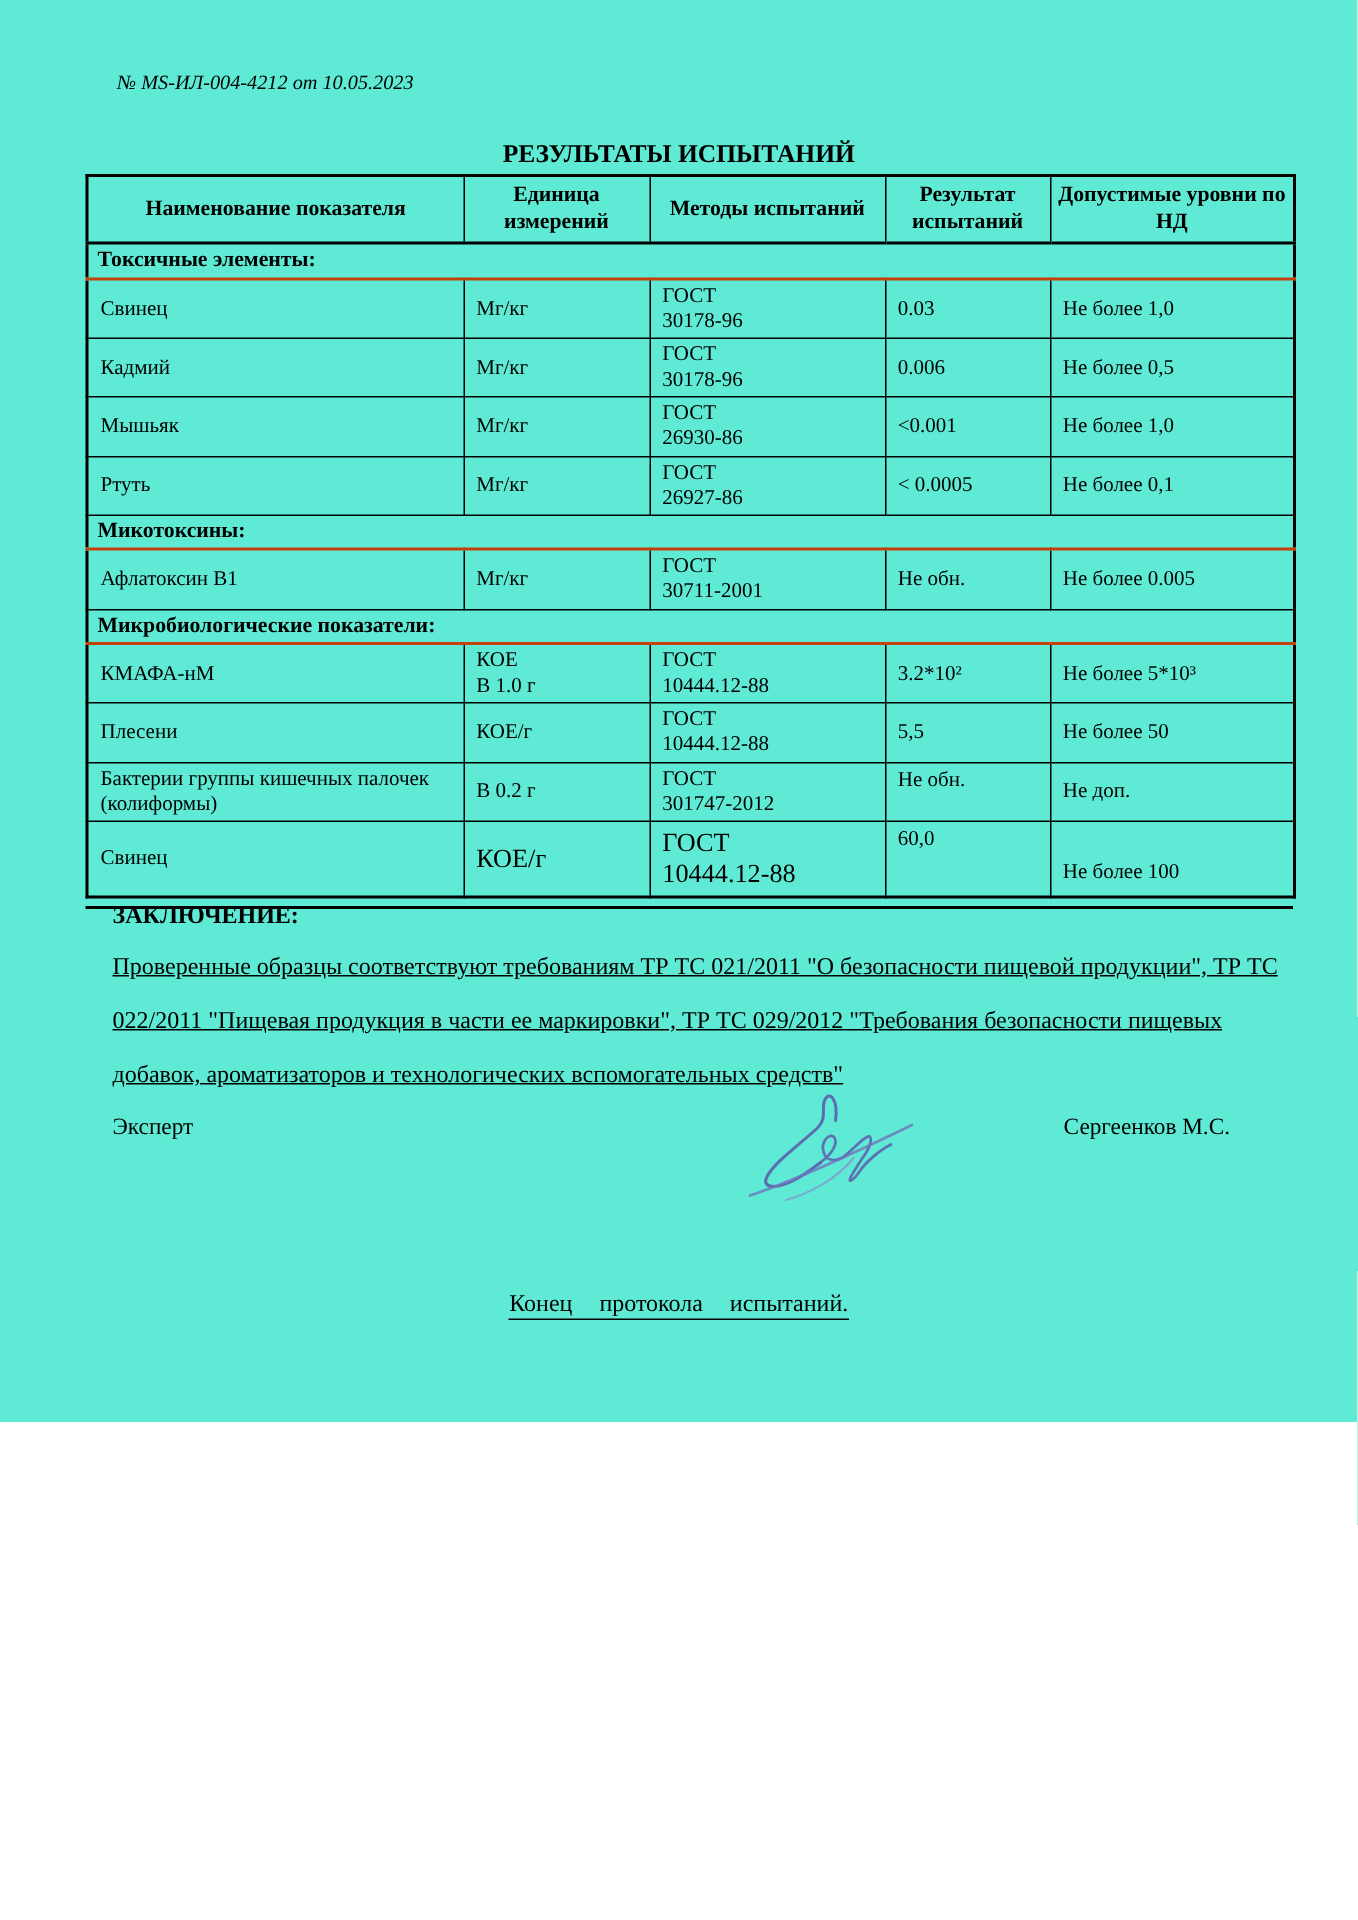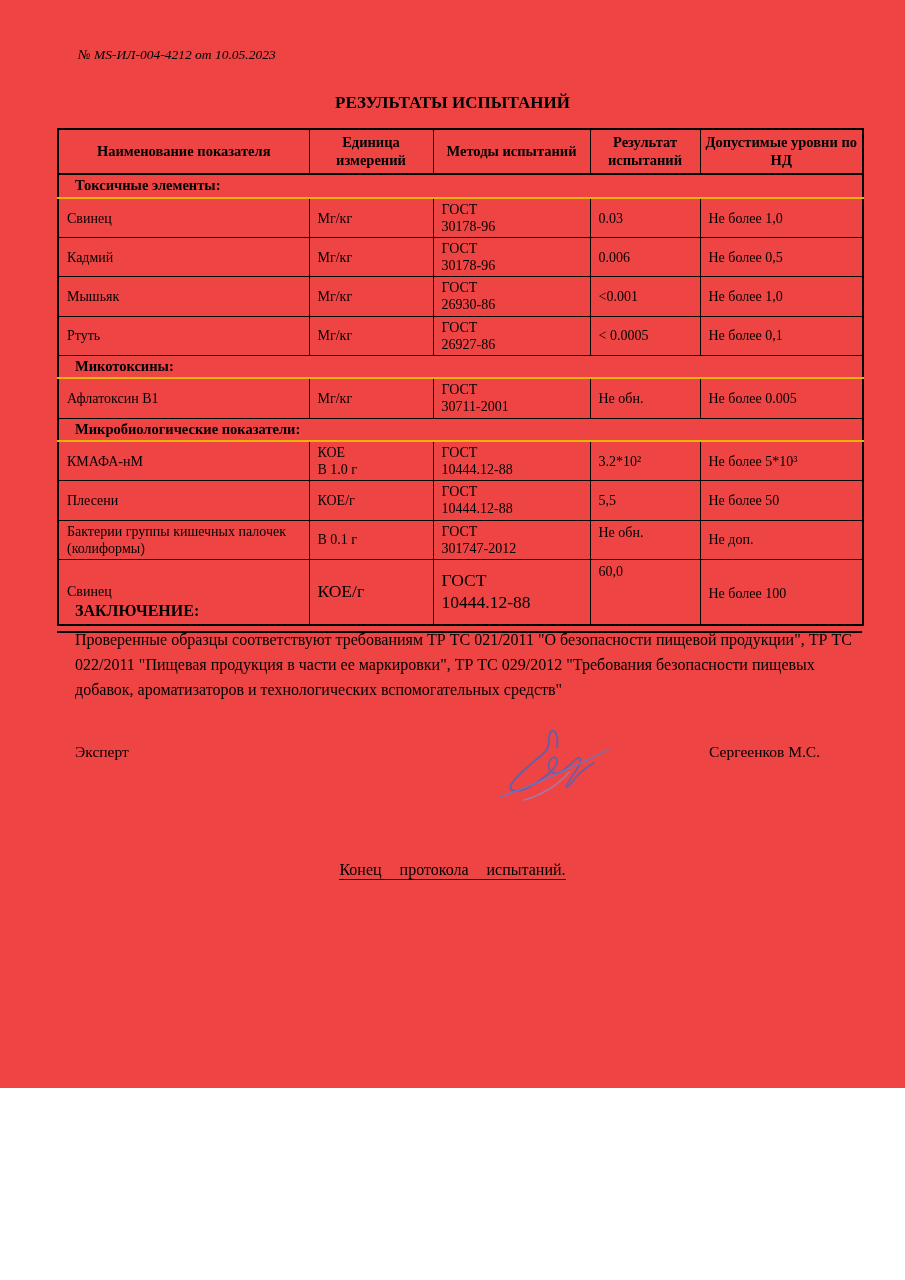--- a/index.html
+++ b/index.html
@@ -1,66 +1,66 @@
 <!DOCTYPE html>
 <html><head>
 <meta charset="utf-8">
 <style>
   html,body { margin:0; padding:0; background:#ffffff; }
   .page {
     position:relative;
-    width:905px; height:1088px;
-    background:#ef4444;
+    width:905px; height:948px;
+    background:#5eead4;
     color:#000;
     font-family:"Liberation Serif", serif;
     overflow:hidden;
   }
   .doc-number {
     position:absolute; left:78px; top:47px;
     font-style:italic; font-size:13.5px;
   }
   .title {
     position:absolute; left:0; top:93px; width:100%;
     text-align:center; font-weight:bold; font-size:17px;
   }
-  .table-wrap { position:absolute; left:57px; top:128px; width:805px; }
+  .table-wrap { position:absolute; left:57px; top:116px; width:805px; }
   table.results {
     border-collapse:collapse; table-layout:fixed;
     width:805px; border:2px solid #000;
   }
   table.results th, table.results td {
     border:1px solid #000;
     font-size:14px; line-height:1.22;
     padding:2px 8px;
     vertical-align:middle;
     overflow:hidden;
   }
   table.results thead th {
     border-bottom:2px solid #000;
     text-align:center; font-weight:bold; font-size:14.5px;
     padding:4px 4px; height:34px;
   }
   table.results tr.section td {
-    border-bottom:2px solid #eab308;
+    border-bottom:2px solid #c2410c;
     font-weight:bold; font-size:14.5px;
-    padding:2px 16px;
+    padding:2px 6px;
   }
   table.results tr.data td { height:33px; }
   table.results tr.data.compact td { height:18px; }
   
   table.results tbody tr:last-child td { height:40px; }
   table.results tbody tr:last-child td:nth-child(2),
   table.results tbody tr:last-child td:nth-child(3) { font-size:17.5px; }
   table.results tbody tr:last-child td:nth-child(4) { vertical-align:top; padding-top:3px; }
-  table.results tbody tr:last-child td:nth-child(5) { vertical-align:bottom; padding-bottom:22px; }
+  table.results tbody tr:last-child td:nth-child(5) { vertical-align:bottom; padding-bottom:7px; }
   table.results tbody tr.coliform td:nth-child(4) { vertical-align:top; padding-top:3px; }
   .after-line { margin-top:5px; border-top:2px solid #000; height:0; }
   .conclusion { position:absolute; left:75px; top:602px; width:786px; }
   .conclusion-heading { font-weight:bold; font-size:16px; }
-  .conclusion-text { margin-top:7px; font-size:16px; line-height:25px; }
+  .conclusion-text { margin-top:7px; font-size:16px; line-height:36px;text-decoration:underline; }
   .expert-row { position:absolute; left:75px; top:743px; width:745px; }
   .expert-role { position:absolute; left:0; top:0; font-size:15.5px; }
   .expert-name { position:absolute; right:0; top:0; font-size:15.5px; }
   .signature { position:absolute; left:495px; top:725px; width:122px; height:76px; }
   .end-line { position:absolute; left:0; top:861px; width:100%; text-align:center; }
   .end-line span {
     font-size:16px; word-spacing:14px;
     border-bottom:1.2px solid #000; padding-bottom:1px;
   }
   .sheet-footer {
@@ -149,21 +149,21 @@
           </tr>
           <tr class="data">
             <td>Плесени</td>
             <td>КОЕ/г</td>
             <td>ГОСТ<br>10444.12-88</td>
             <td>5,5</td>
             <td>Не более 50</td>
           </tr>
           <tr class="data coliform">
             <td>Бактерии группы кишечных палочек (колиформы)</td>
-            <td>В 0.1 г</td>
+            <td>В 0.2 г</td>
             <td>ГОСТ<br>301747-2012</td>
             <td>Не обн.</td>
             <td>Не доп.</td>
           </tr>
           <tr class="data">
             <td>Свинец</td>
             <td>КОЕ/г</td>
             <td>ГОСТ<br>10444.12-88</td>
             <td>60,0</td>
             <td>Не более 100</td>

